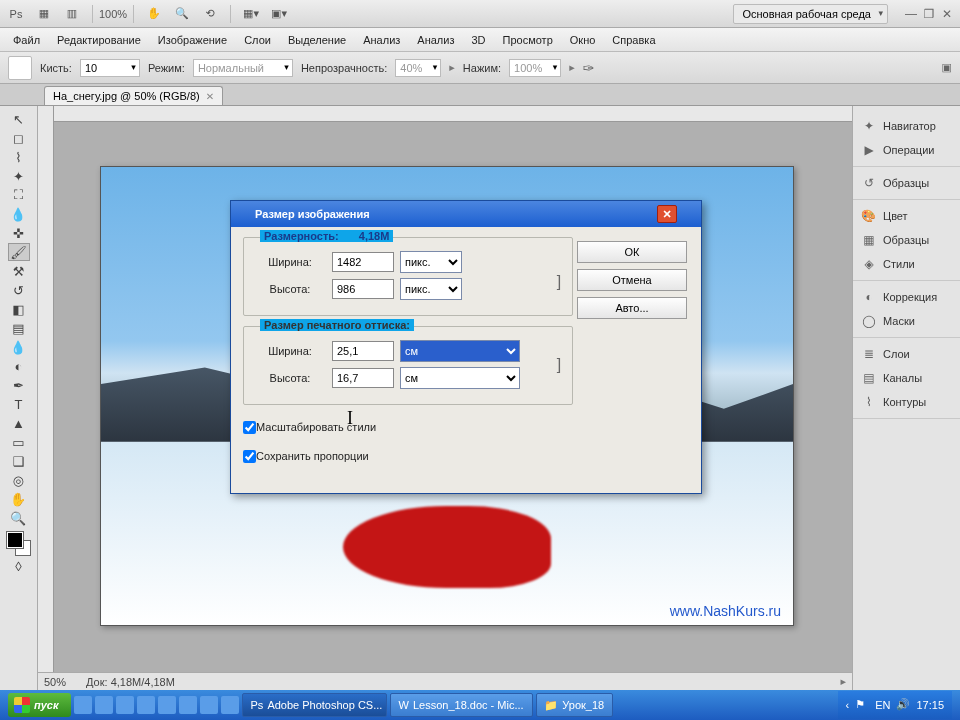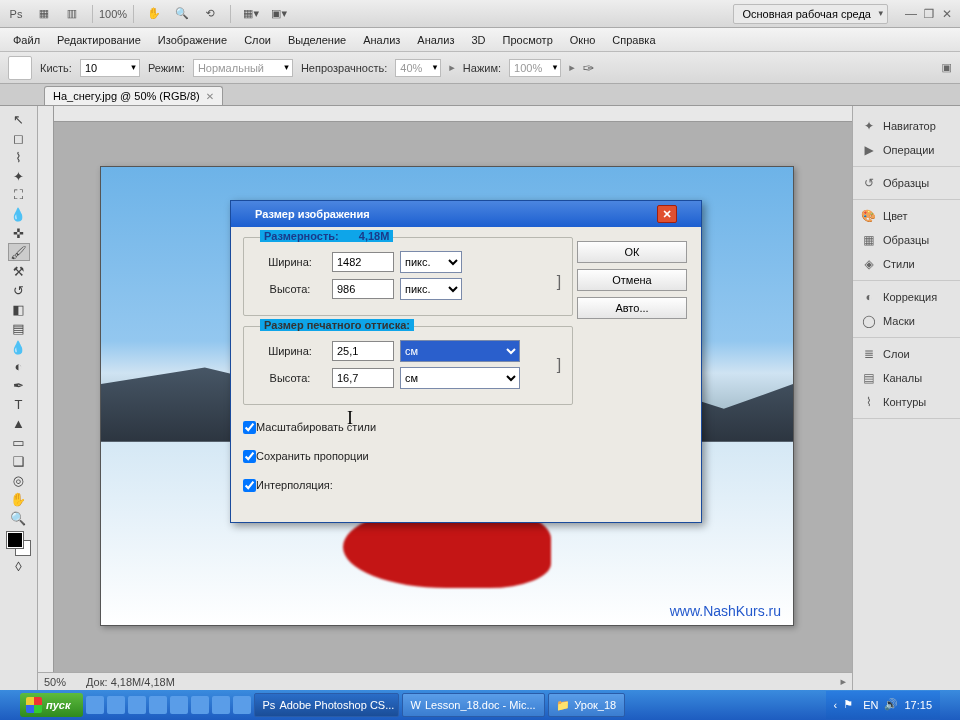--- a/index.html
+++ b/index.html
@@ -80,21 +80,21 @@
 .link-bracket.top { top: 22px; height: 44px; line-height: 44px; }
 .link-bracket.mid { top: 10px; height: 56px; line-height: 56px; }
 
 .chk-row { display: flex; align-items: flex-start; margin: 16px 0; color: #222; }
 .interp-select { width: 314px; height: 22px; border: 1px solid #7a8aaa; background: #fff; font-size: 11px; margin-top: 4px; }
 
 .text-cursor { position: absolute; top: 408px; left: 347px; width: 14px; height: 20px; pointer-events: none; }
 .text-cursor:before { content: "I"; font-family: serif; font-size: 18px; color: #000; }
 
 
-.taskbar { position: absolute; bottom: 0; left: 0; right: 0; height: 30px; background: linear-gradient(#3a8bde,#1d5cc0); display: flex; align-items: center; padding: 0 20px; gap: 3px; }
+.taskbar { position: absolute; bottom: 0; left: 0; right: 0; height: 30px; background: linear-gradient(#3a8bde,#1d5cc0); display: flex; align-items: center; padding: 0 8px; gap: 3px; }
 .start-btn { height: 24px; padding: 0 12px 0 6px; background: linear-gradient(#5dbb3e,#2f8a1e); border-radius: 3px; color: #fff; font-weight: bold; display: flex; align-items: center; gap: 4px; font-style: italic; font-size: 13px; }
 .start-btn .flag { width: 16px; height: 16px; background: conic-gradient(#e33 0 25%,#3c3 0 50%,#36e 0 75%,#ec3 0); border-radius: 2px; }
 .ql-icon { width: 18px; height: 18px; background: #5a9de8; border-radius: 2px; }
 .task-btn { height: 24px; padding: 0 8px; background: linear-gradient(#5a9de8,#3a7dd0); border: 1px solid #2a5ca8; border-radius: 2px; color: #fff; display: flex; align-items: center; gap: 4px; max-width: 145px; overflow: hidden; white-space: nowrap; font-size: 10px; }
 .task-btn.active { background: linear-gradient(#2a6dc8,#1a4d98); }
 .tray { margin-left: auto; background: linear-gradient(#2a7de0,#1a5dc0); height: 28px; padding: 0 8px; display: flex; align-items: center; gap: 6px; color: #fff; font-size: 10px; }
 .tray .tray-icon { width: 14px; height: 14px; }
 </style>
 </head>
 <body>
@@ -308,24 +308,20 @@
     </div>
 
     <div class="chk-row">
         <input type="checkbox" checked="" style="">
         <span>Масштабировать стили</span>
       </div>
     <div class="chk-row">
         <input type="checkbox" checked="" style="">
         <span>Сохранить пропорции</span>
       </div>
-    <div class="chk-row">
-        <input type="checkbox" checked="" style="">
-        <span>Интерполяция:</span>
-      </div>
   </div>
 </div>
 
 <div class="text-cursor"></div>
 
 <div class="taskbar">
   <div class="start-btn">
       <div class="flag"></div>
       <span>пуск</span>
     </div>

